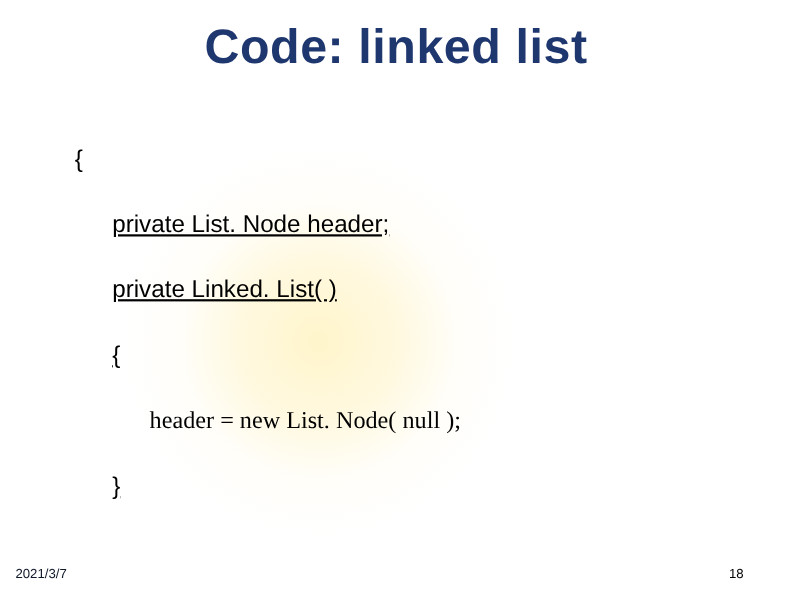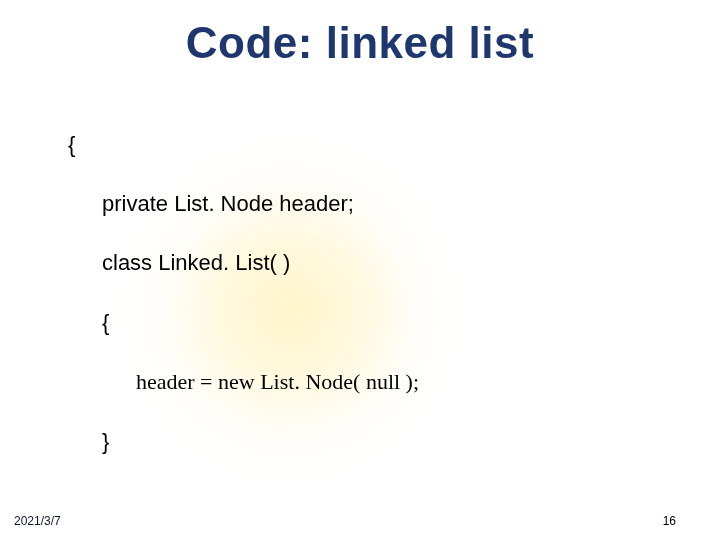--- a/index.html
+++ b/index.html
@@ -45,21 +45,21 @@
     position: absolute;
     top: 100px;
     left: 40px;
     width: 640px;
     font-size: 22px;
     line-height: 1.35;
     color: #000;
     white-space: pre;
   }
   .ind1 { padding-left: 28px; }
-  .ind2 { padding-left: 62px; }
+  .ind2 { padding-left: 62px; text-decoration: underline; }
   .ind3 { padding-left: 96px; font-family: Liberation Serif, serif; }
   .footer-date {
     position: absolute;
     left: 14px;
     bottom: 12px;
     font-size: 12px;
     color: #0f172a;
   }
   .footer-page {
     position: absolute;
@@ -74,27 +74,27 @@
 
 <div class="bg-glow"></div>
 
 <div class="slide">
 
   <div class="title">Code: linked list</div>
 
   <div class="code">
 <div class="ind1">{</div>
 <div class="ind2">private List. Node header;</div>
-<div class="ind2">class Linked. List( )</div>
+<div class="ind2">private Linked. List( )</div>
 <div class="ind2">{</div>
 <div class="ind3">header = new List. Node( null );</div>
 <div class="ind2">}</div>
 
 
 
 
 
   </div>
 
   <div class="footer-date">2021/3/7</div>
-  <div class="footer-page">16</div>
+  <div class="footer-page">18</div>
 
 </div>
 
 </body></html>

